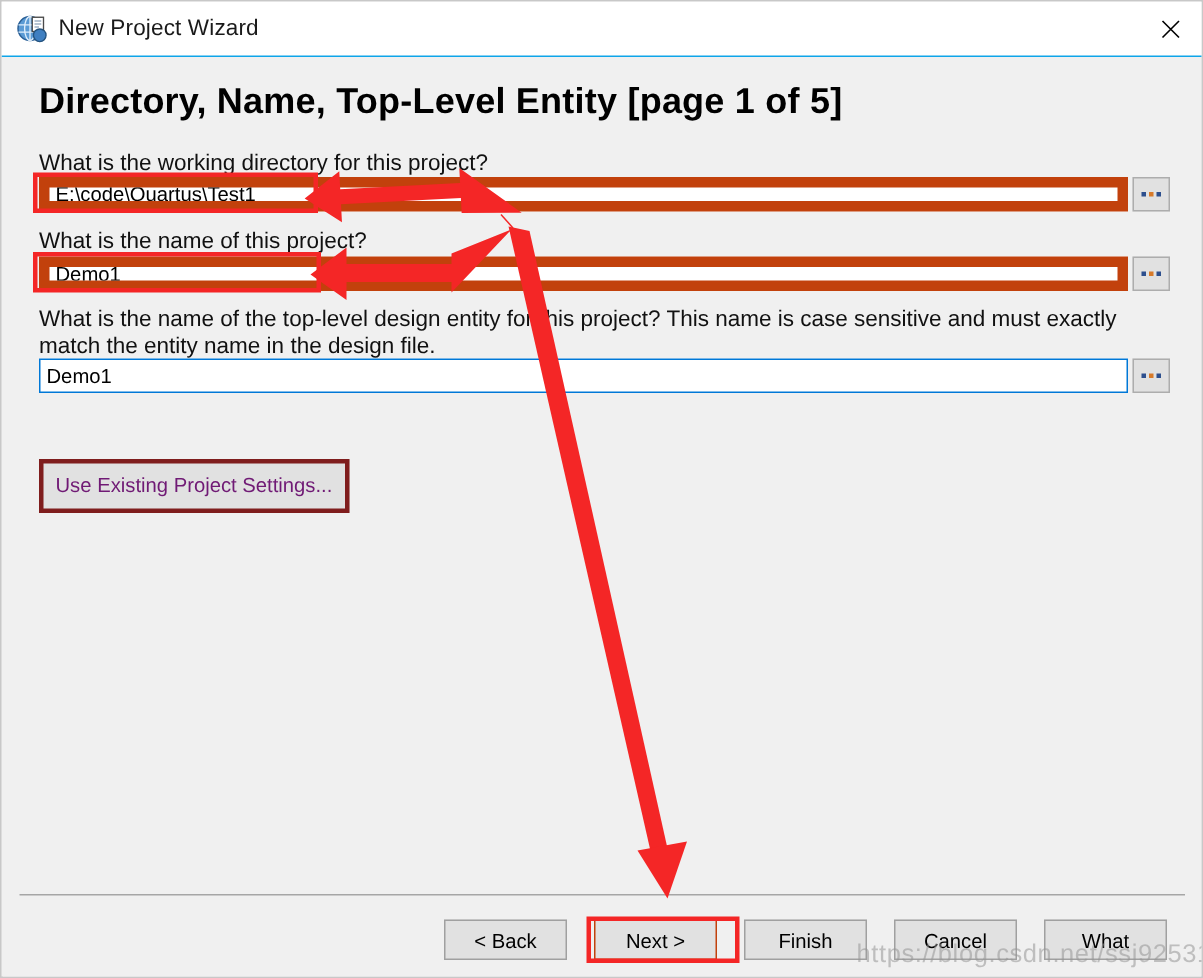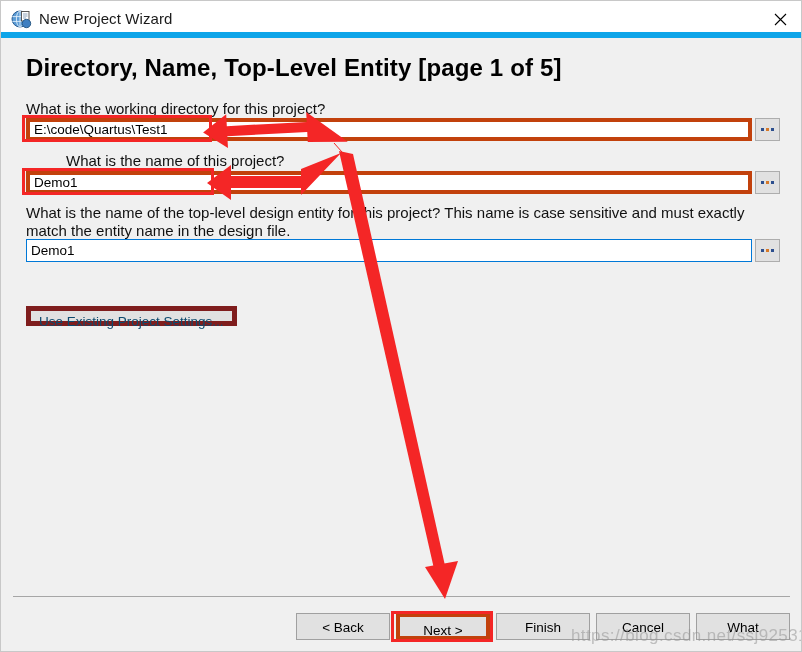--- a/index.html
+++ b/index.html
@@ -21,21 +21,21 @@
     border: 1px solid #c8c8c8;
   }
 
   
   #titlebar {
     position: absolute;
     left: 0; top: 0;
     width: 802px;
     height: 37px;
     background: #ffffff;
-    border-bottom: 6px solid #0ea5e9;
+    border-bottom: 1px solid #0ea5e9;
     box-sizing: border-box;
   }
   #title-icon {
     position: absolute;
     left: 10px; top: 8px;
     width: 21px; height: 21px;
   }
   #title-text {
     position: absolute;
     left: 38px; top: 9px;
@@ -80,21 +80,21 @@
     line-height: 18px;
     white-space: nowrap;
   }
   .q-label.wrap { white-space: normal; width: 740px; }
 
   .q-input {
     position: absolute;
     box-sizing: border-box;
     height: 23px;
     background: #ffffff;
-    border: 4px solid #c2410c;
+    border: 7px solid #c2410c;
     font-family: "Liberation Sans", sans-serif;
     font-size: 13.5px;
     color: #000000;
     padding: 0 2px 0 4px;
     line-height: 21px;
     outline: none;
   }
   .q-input.focused { border: 1px solid #0078d7; }
 
   .dots-button {
@@ -113,54 +113,54 @@
     display: block;
     width: 3px; height: 3px;
     background: #2d4f8e;
   }
   .dots-button i:nth-child(2) { background: #d77a2a; }
 
   #use-existing-btn {
     position: absolute;
     left: 24px; top: 268px;
     box-sizing: border-box;
-    height: 20px;
+    height: 36px;
     padding: 0 8px;
     background: #e1e1e1;
-    border: 5px solid #7f1d1d;
+    border: 3px solid #7f1d1d;
     font-family: "Liberation Sans", sans-serif;
     font-size: 13.5px;
-    color: #0c4a6e;
+    color: #701a75;
     cursor: pointer;
     line-height: 22px;
   }
 
   
   #footer-sep {
     position: absolute;
     left: 11px; top: 558px;
     width: 777px; height: 1px;
     background: #a6a6a6;
   }
   .footer-btn {
     position: absolute;
     top: 575px;
     box-sizing: border-box;
-    width: 94px; height: 27px;
+    width: 82px; height: 27px;
     background: #e1e1e1;
     border: 1px solid #a0a0a0;
     font-family: "Liberation Sans", sans-serif;
     font-size: 13.5px;
     color: #000000;
     cursor: pointer;
     text-align: center;
     line-height: 25px;
   }
   #btn-back   { left: 294px; }
-  #btn-next   { left: 394px; border: 4px solid #c2410c; }
+  #btn-next   { left: 394px; border: 1px solid #c2410c; }
   #btn-finish { left: 494px; }
   #btn-cancel { left: 594px; }
   #btn-help   { left: 694px; }
 
   
   .hl-box {
     position: absolute;
     box-sizing: border-box;
     border: 3px solid #f42626;
     pointer-events: none;
@@ -218,21 +218,21 @@
     <div id="page-heading">Directory, Name, Top-Level Entity [page 1 of 5]</div>
 
     <div class="q-label" style="left:24px; top:62px;">What is the working directory for this project?</div>
     <input class="q-input" style="left: 24px; top: 80px; width: 726px;" value="E:\code\Quartus\Test1">
     <div class="dots-button" style="left:753px; top:80px;">
         <i></i>
         <i></i>
         <i></i>
       </div>
 
-    <div class="q-label" style="left:24px; top:114px;margin-left:40px;">What is the name of this project?</div>
+    <div class="q-label" style="left:24px; top:114px;">What is the name of this project?</div>
     <input class="q-input" style="left: 24px; top: 133px; width: 726px;" value="Demo1">
     <div class="dots-button" style="left:753px; top:133px;">
         <i></i>
         <i></i>
         <i></i>
       </div>
 
     <div class="q-label wrap" style="left:24px; top:166px;">What is the name of the top-level design entity for this project? This name is case sensitive and must exactly match the entity name in the design file.</div>
     <input class="q-input focused" style="left: 24px; top: 201px; width: 726px;" value="Demo1">
     <div class="dots-button" style="left:753px; top:201px;">

